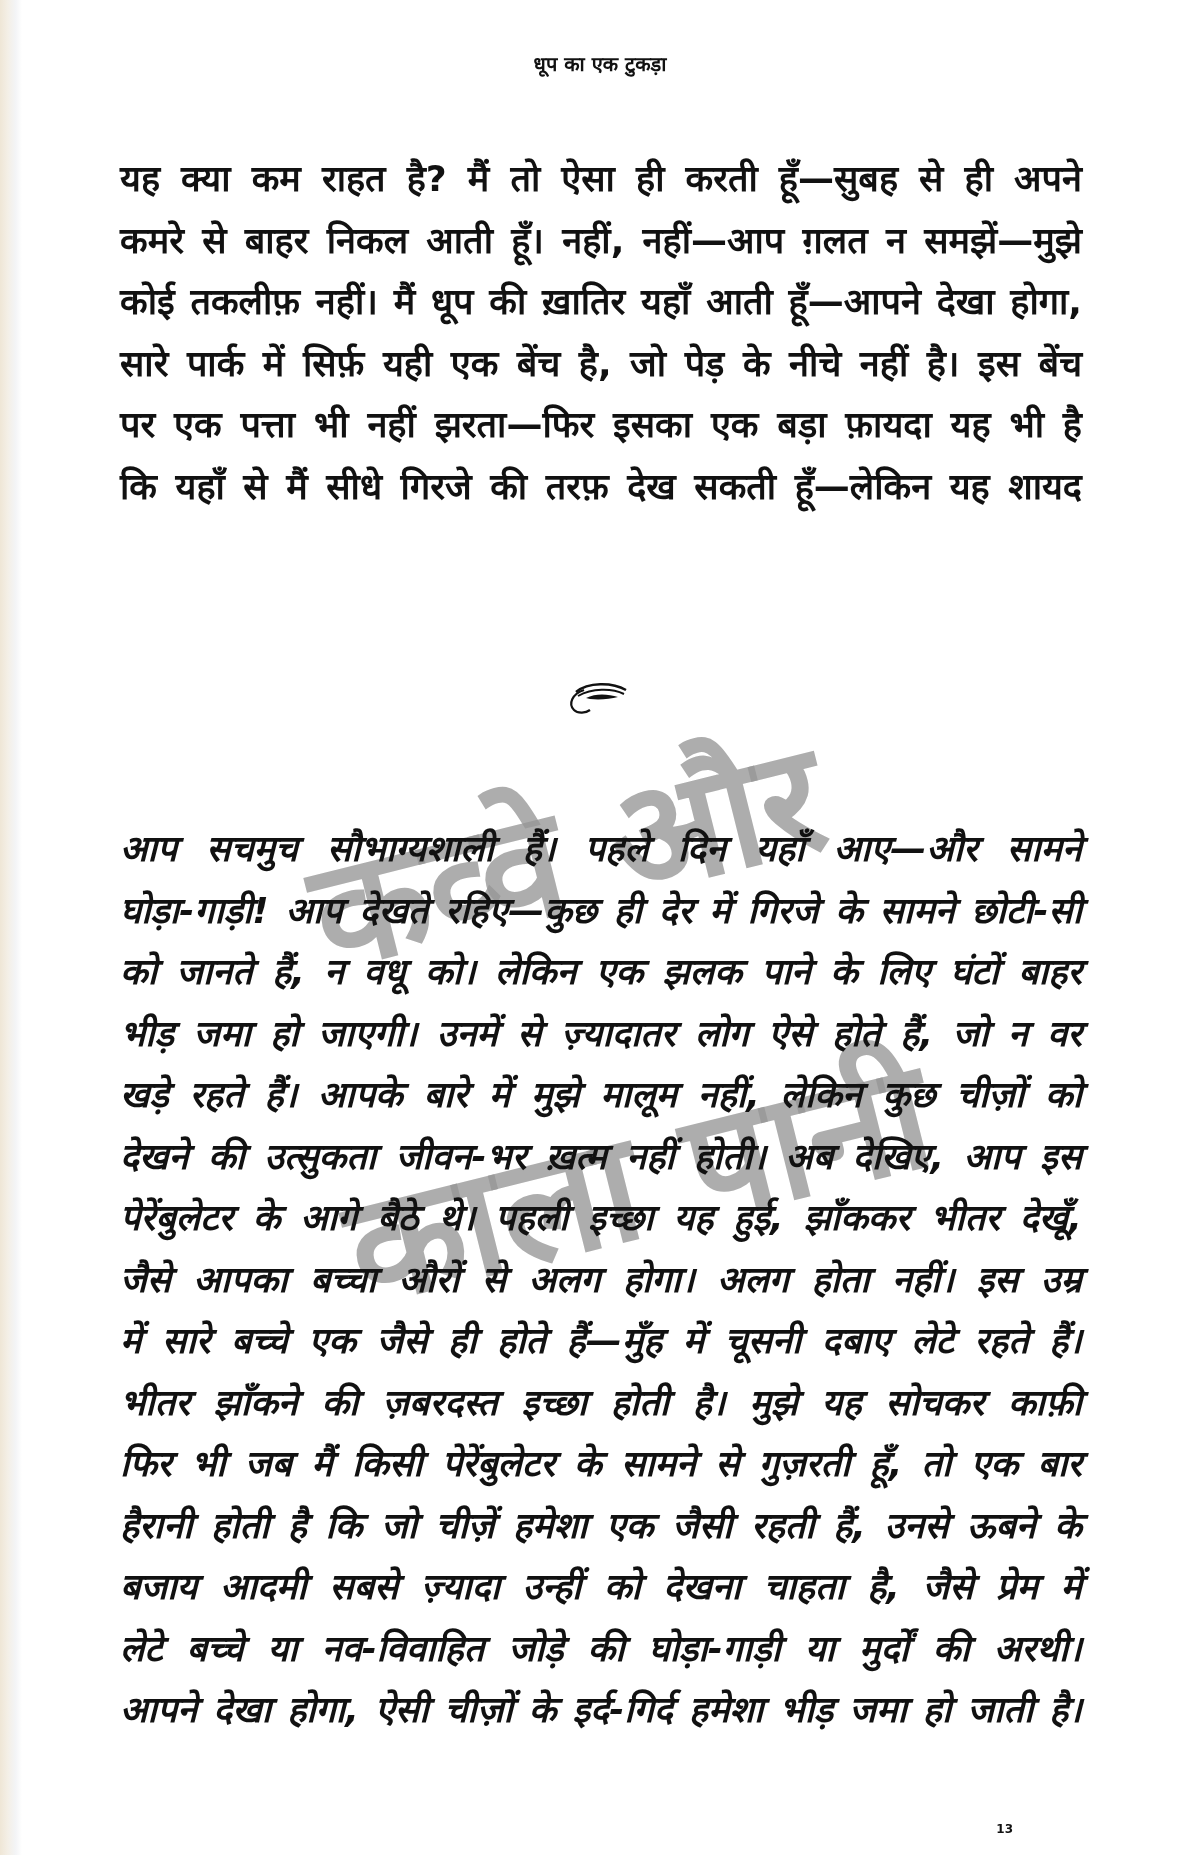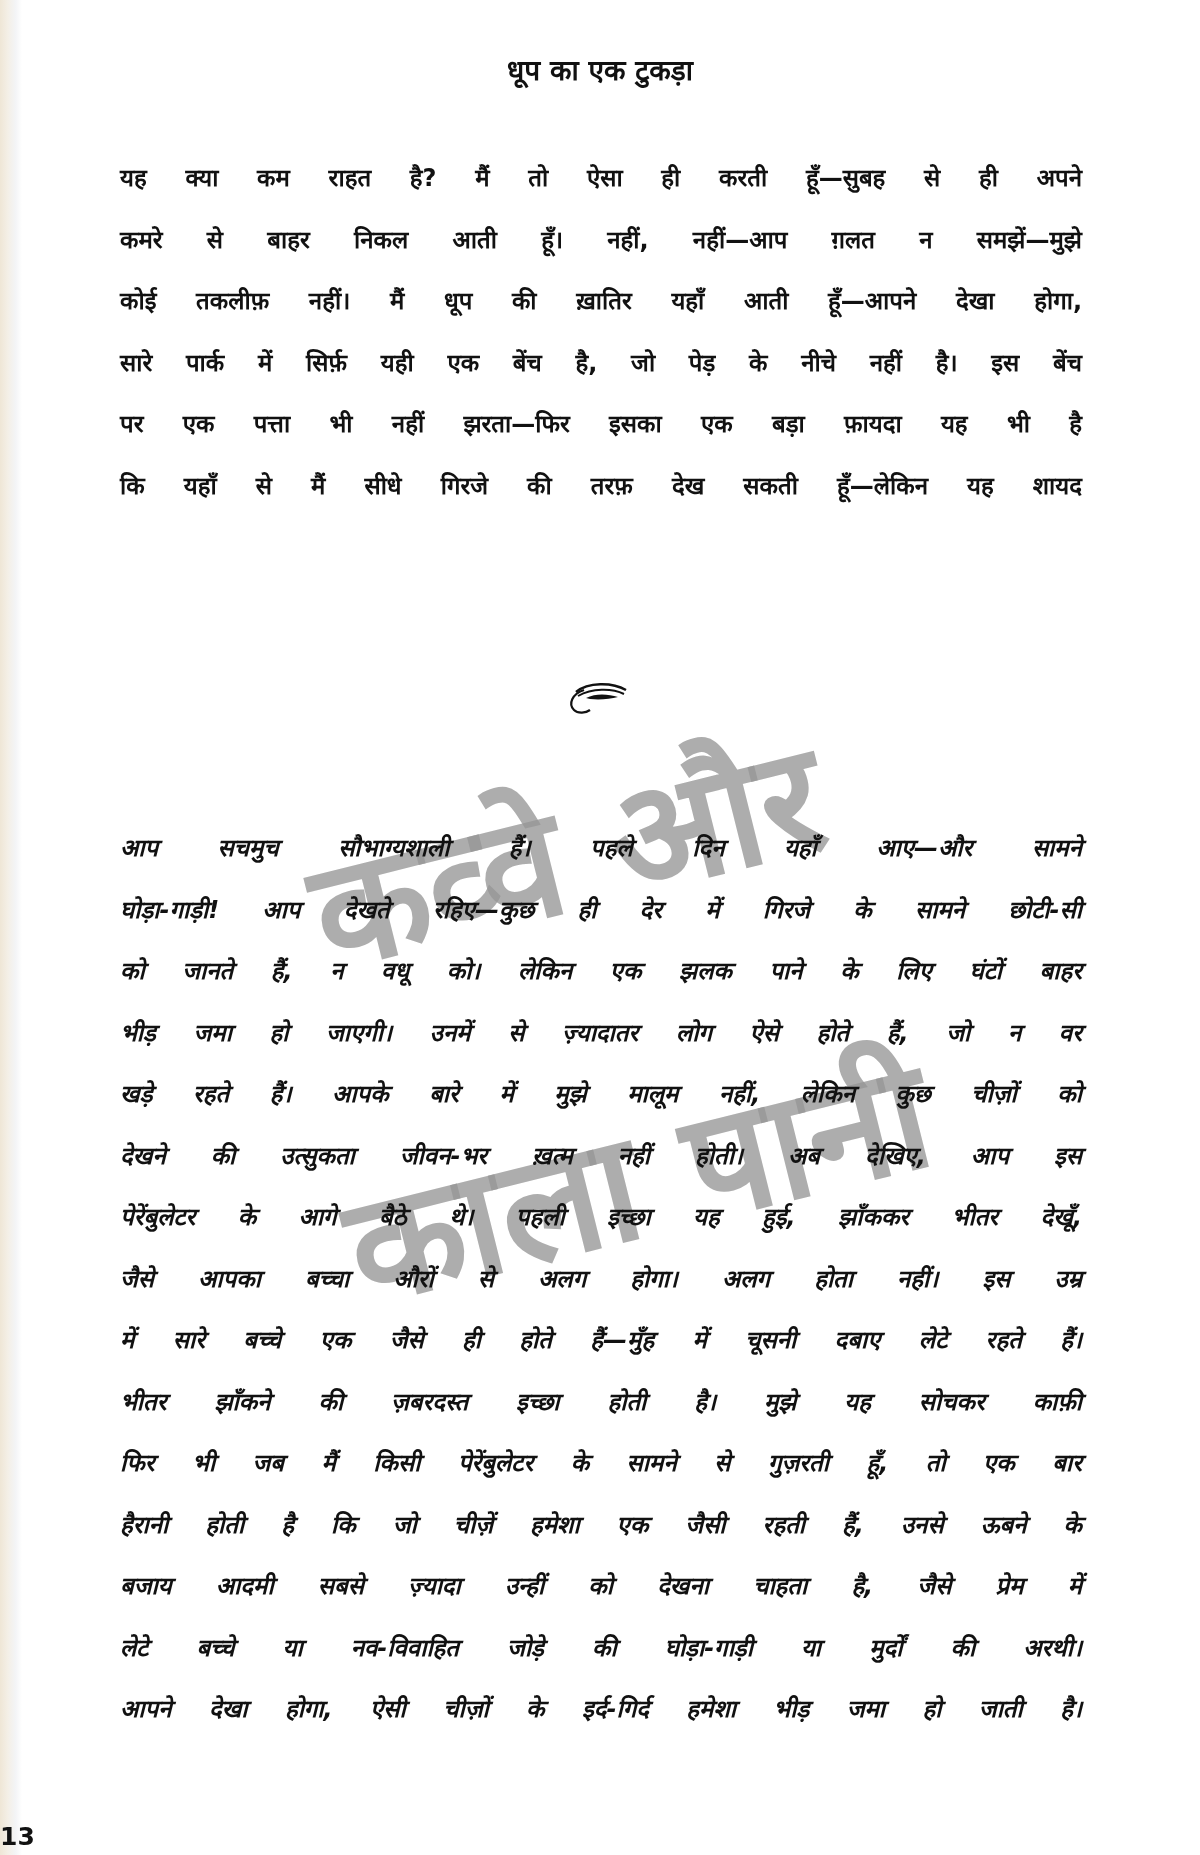--- a/index.html
+++ b/index.html
@@ -22,29 +22,29 @@
       width: 22px;
       height: 1855px;
       background: linear-gradient(to right, #efe6d6 0%, #f4efe6 35%, #f3f4f6 70%, #ffffff 100%);
     }
     .running-head {
       position: absolute;
       top: 50px;
       left: 0;
       width: 1200px;
       text-align: center;
-      font-size: 28px;
+      font-size: 20px;
       font-weight: bold;
       letter-spacing: 0px;
     }
     .para {
       position: absolute;
       left: 120px;
       width: 962px;
-      font-size: 24px;
+      font-size: 36px;
       font-weight: bold;
       text-align: justify;
       text-align-last: left;
     }
     .para .line {
       display: block;
       height: 61.5px;
       line-height: 61.5px;
       white-space: nowrap;
       text-align: justify;
@@ -81,22 +81,22 @@
       left: 325px;
       top: 1150px;
       font-size: 150px;
       transform: rotate(-14deg);
     }
     .page-number {
       position: absolute;
       top: 1822px;
       left: 0;
       width: 1013px;
-      text-align: left;
-      font-size: 25px;
+      text-align: right;
+      font-size: 12px;
       font-weight: bold;
       font-family: "DejaVu Sans", sans-serif;
     }
   </style>
 </head>
 <body>
 
 <div class="page-edge"></div>
 
 <div class="running-head">धूप का एक टुकड़ा</div>

